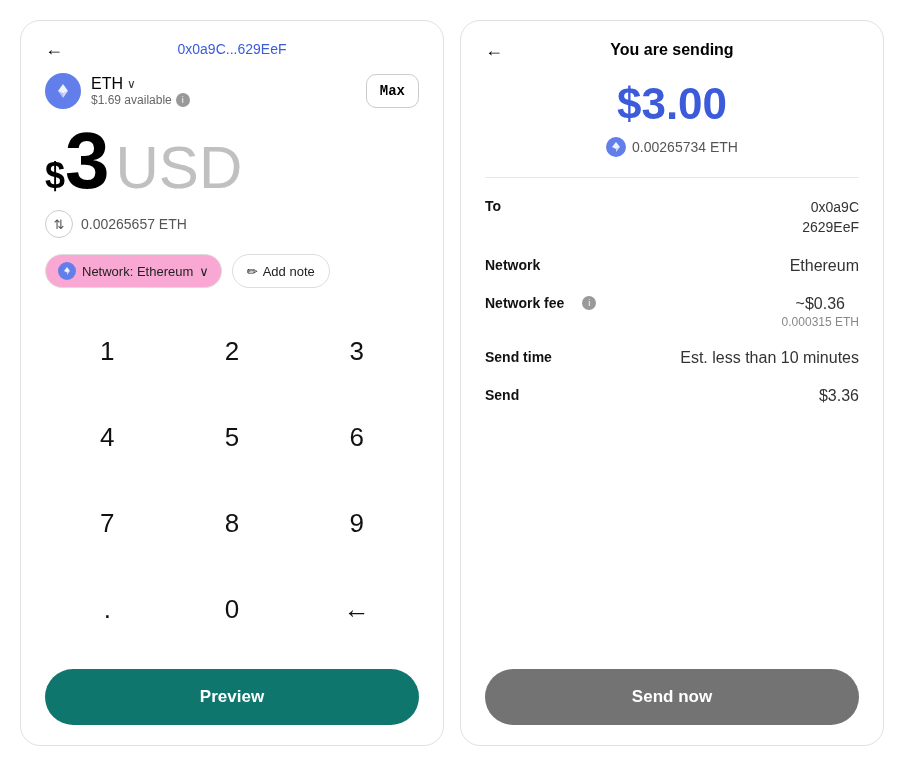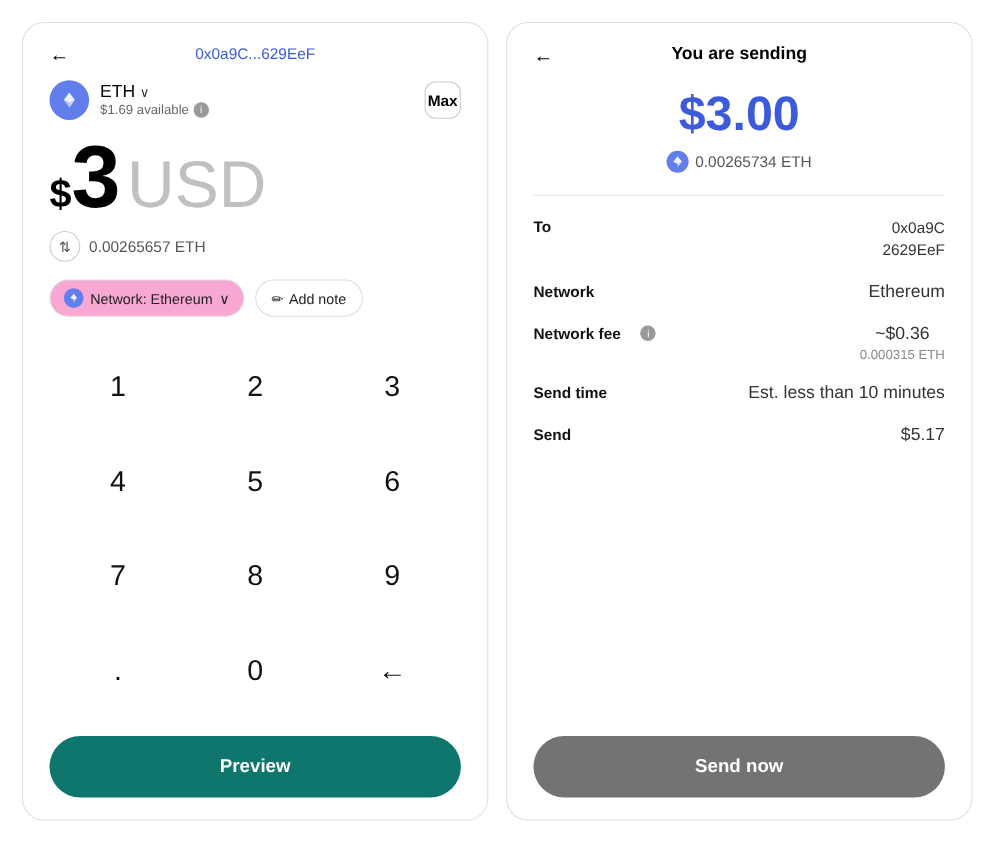--- a/index.html
+++ b/index.html
@@ -102,25 +102,26 @@
       color: white;
       font-size: 9px;
       display: flex;
       align-items: center;
       justify-content: center;
     }
     .max-btn {
       border: 1.5px solid #ccc;
       background: #fff;
       border-radius: 10px;
-      padding: 8px 2px;
+      padding: 8px 13px;
       font-size: 14px;
       font-weight: 600;
       cursor: pointer;
       color: #000;
+      font-family: Liberation Mono, monospace;
     }
 
     .amount-display {
       display: flex;
       align-items: baseline;
       margin-bottom: 8px;
     }
     .dollar-sign {
       font-size: 36px;
       font-weight: 700;
@@ -479,21 +480,21 @@
       </div>
     </div>
 
     <div class="detail-row">
       <span class="detail-label">Send time</span>
       <span class="detail-value">Est. less than 10 minutes</span>
     </div>
 
     <div class="detail-row">
       <span class="detail-label">Send</span>
-      <span class="detail-value">$5.17</span>
+      <span class="detail-value">$3.36</span>
     </div>
 
     <div class="spacer"></div>
 
     <button class="send-now-btn">Send now</button>
   </div>
 
 </div>
 
 </body></html>

